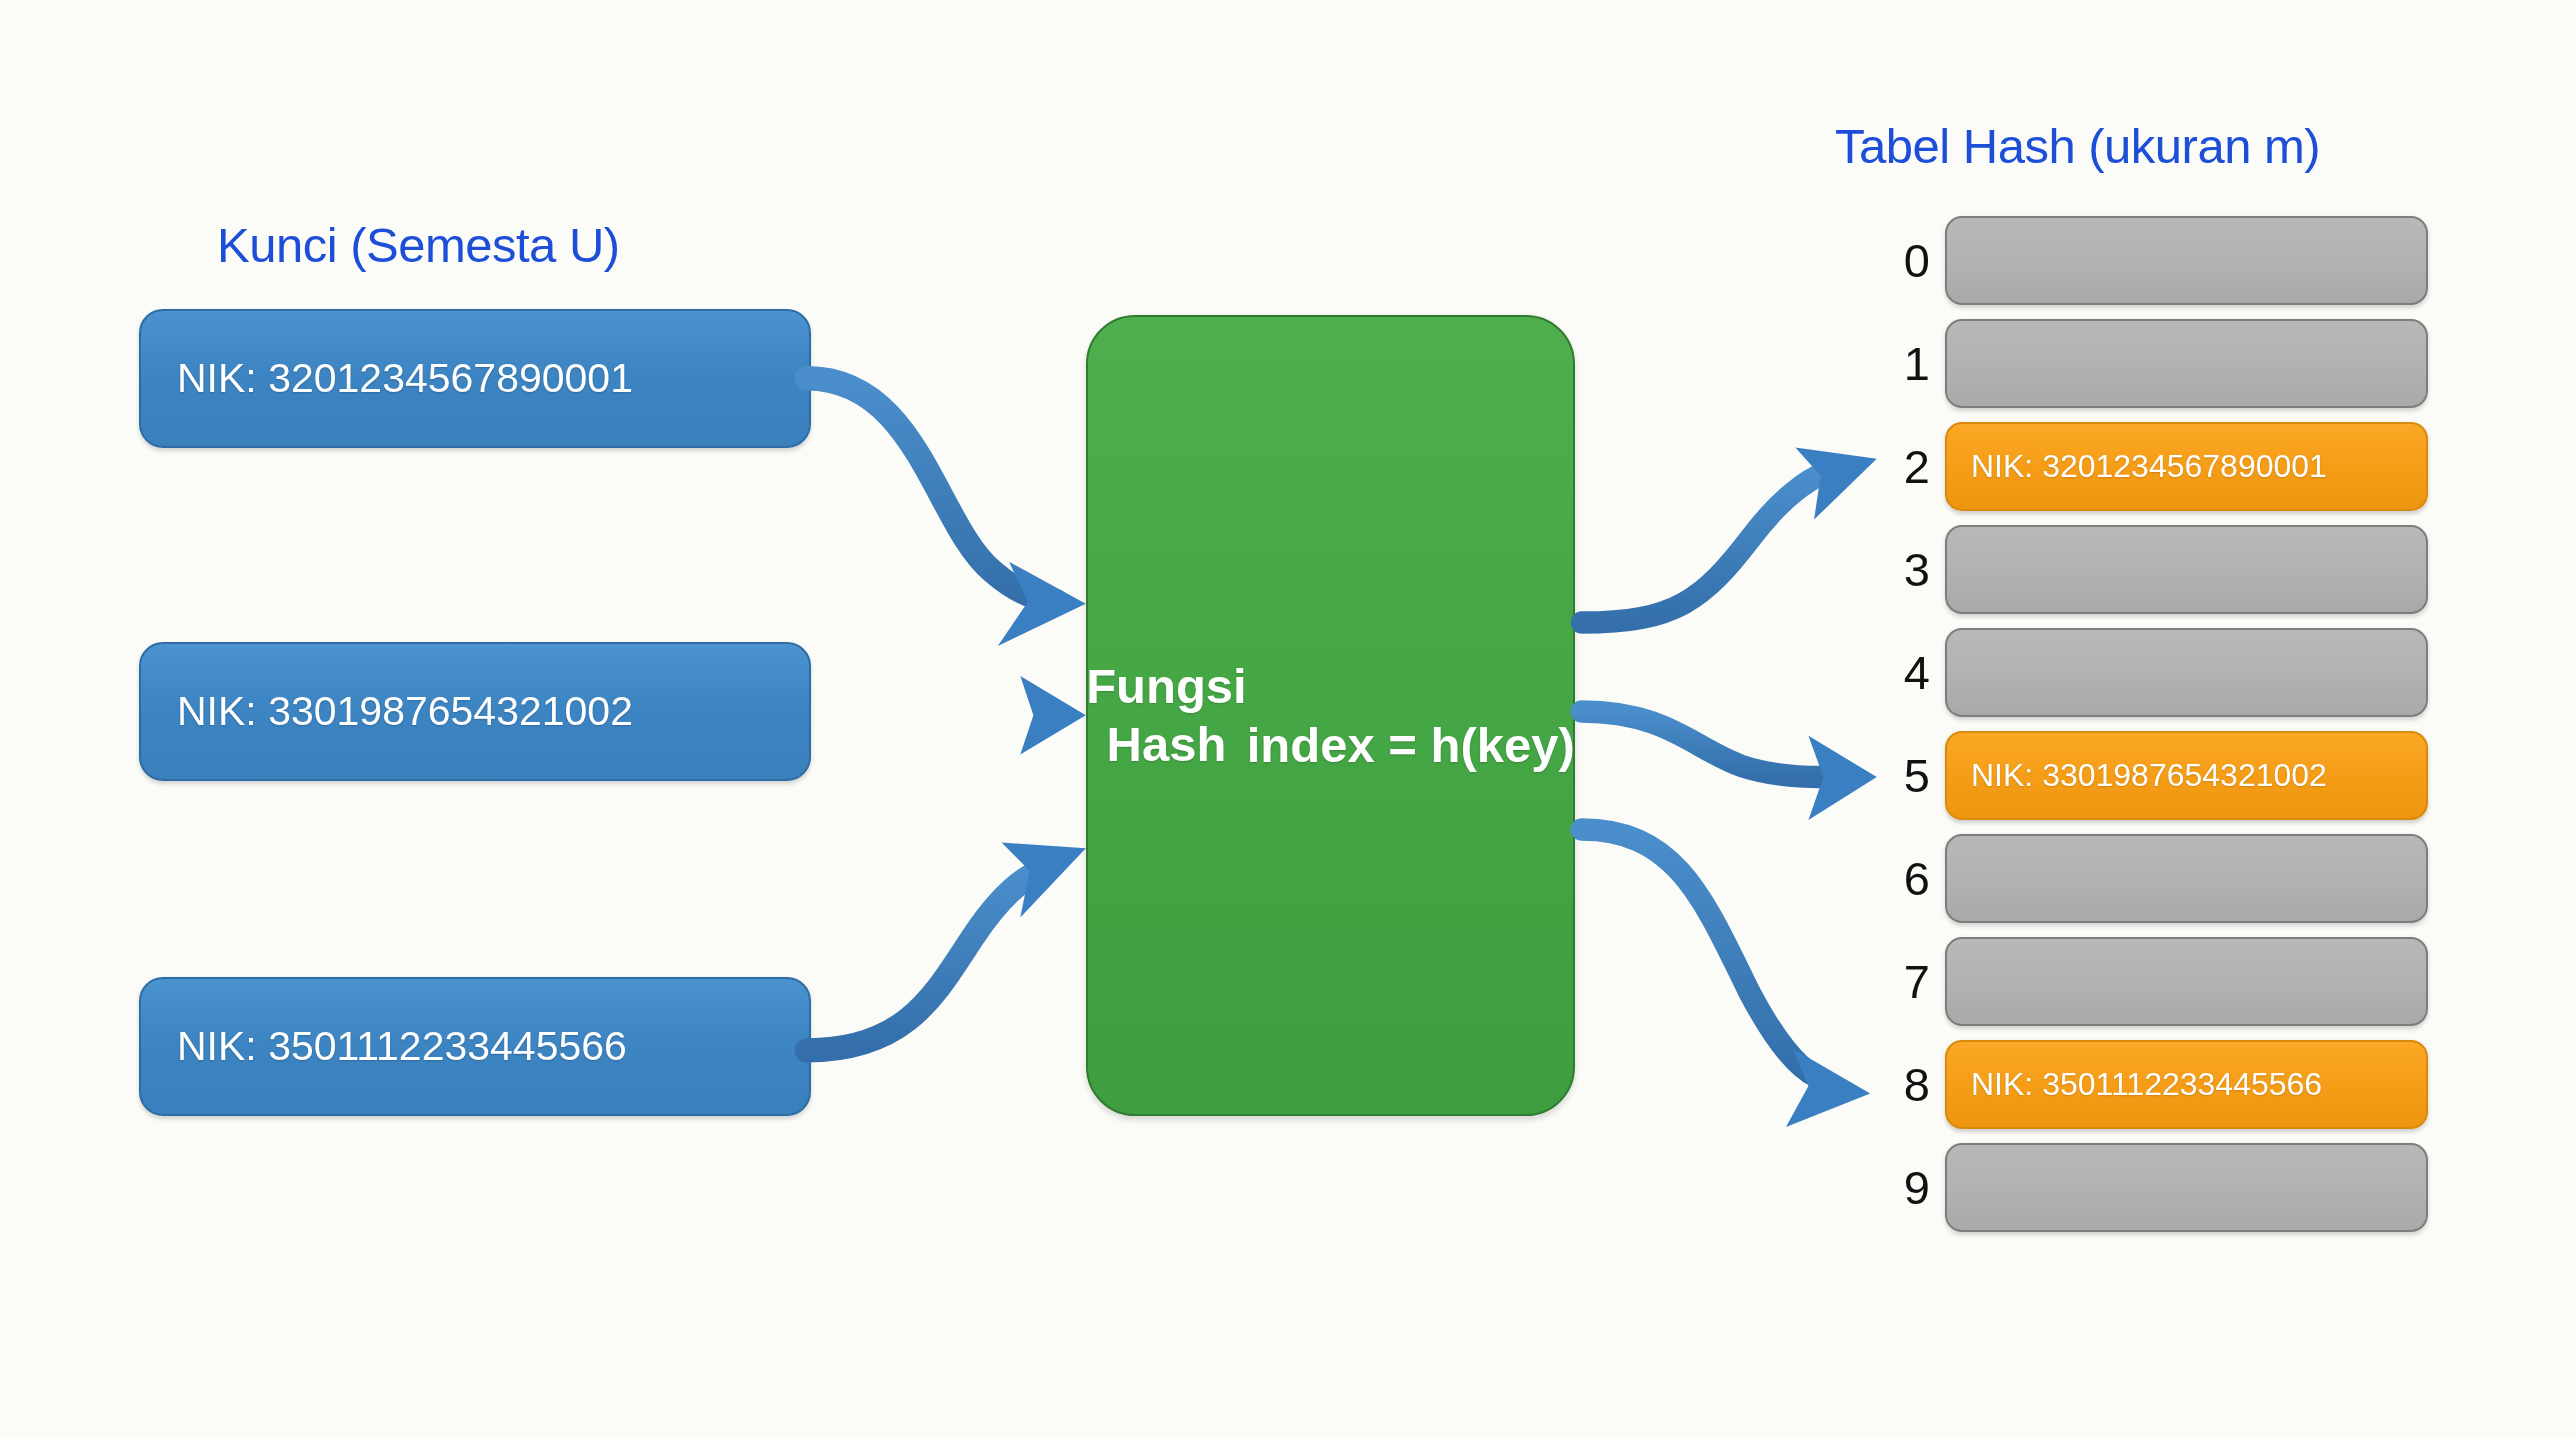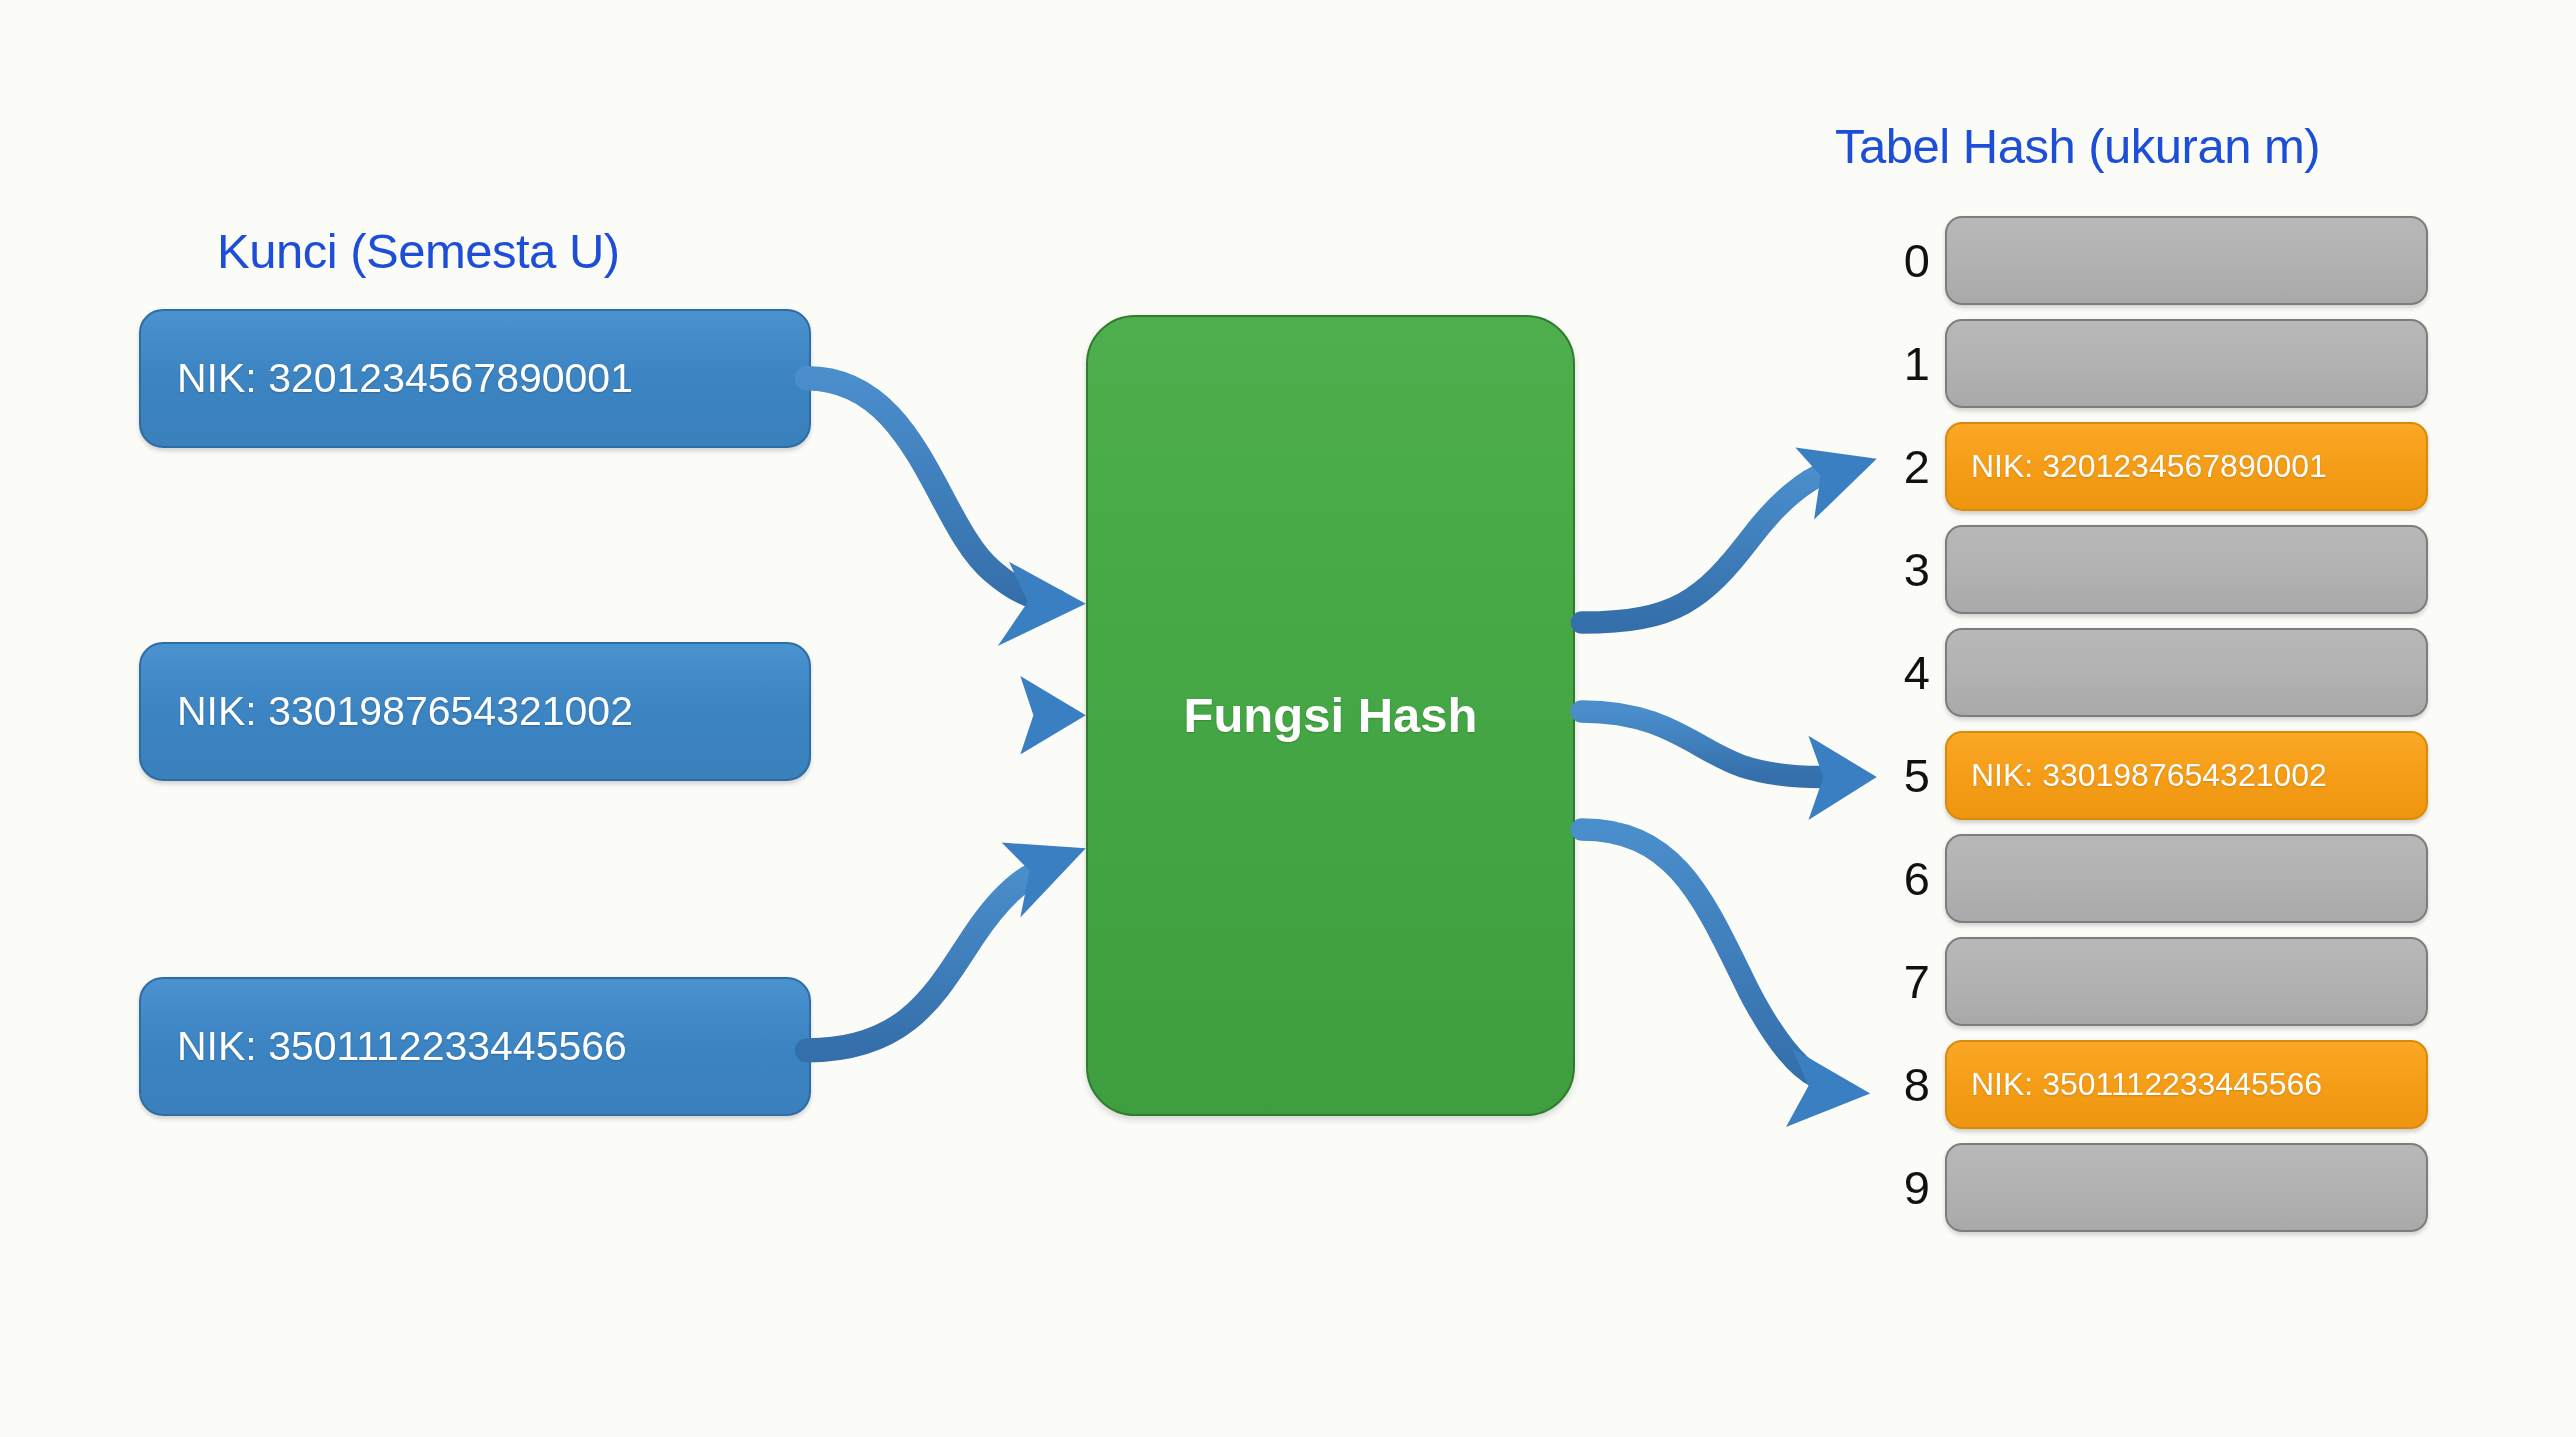--- a/index.html
+++ b/index.html
@@ -33,21 +33,21 @@
   
   .heading {
     position: absolute;
     font-weight: normal;
     color: #1d4ed8;
     white-space: nowrap;
     letter-spacing: -0.5px;
   }
   #keys-heading {
     left: 217px;
-    top: 223px;
+    top: 217px;
     font-size: 49px;
   }
   #table-heading {
     left: 1835px;
     top: 118px;
     font-size: 49px;
   }
 
   
   .key-box {
@@ -172,20 +172,21 @@
     <span class="key-label">NIK: 3301987654321002</span>
   </div>
   <div class="key-box" id="key-box-2">
     <span class="key-label">NIK: 3501112233445566</span>
   </div>
 
   <div id="hash-box">
     <div id="hash-title-block">
       <div>Fungsi Hash</div>
     </div>
+    <div id="hash-formula">index = h(key)</div>
   </div>
 
   <div id="hash-table">
 
     <div class="slot-row">
       <div class="slot-index">0</div>
       <div class="slot-cell empty">
         <span class="slot-value"></span>
       </div>
     </div>

